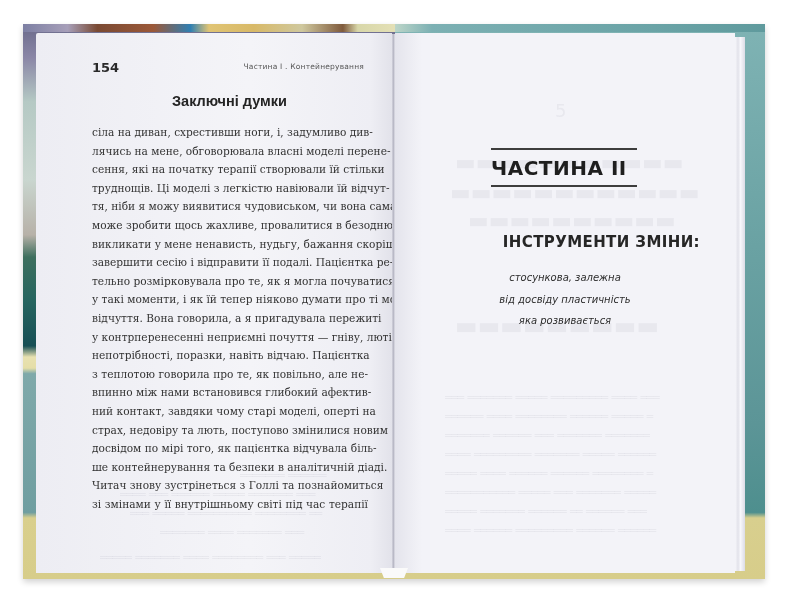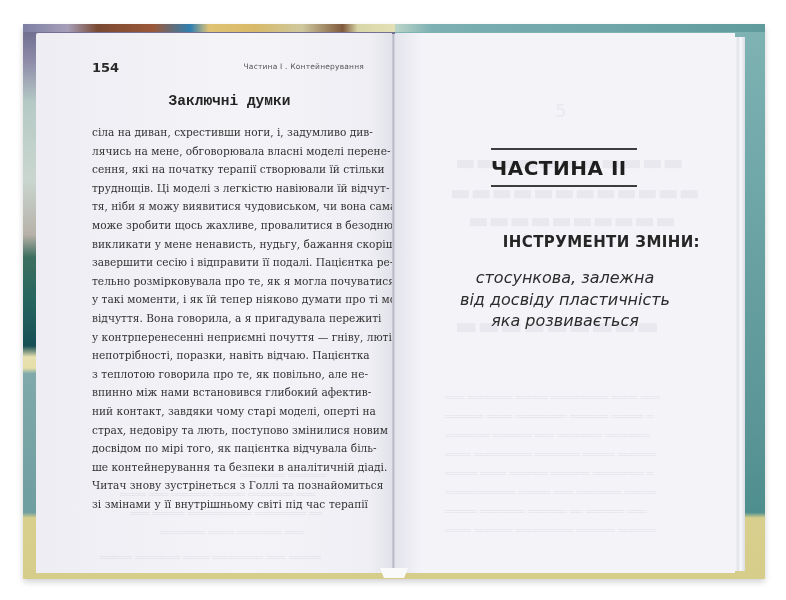--- a/index.html
+++ b/index.html
@@ -131,21 +131,21 @@
       font-size: 7.5px;
       letter-spacing: 0.2px;
       color: #555;
     }
     .section-title {
       position: absolute;
       top: 93px;
       left: 92px;
       width: 275px;
       text-align: center;
-      font-family: Liberation Mono, monospace;
+      font-family: Liberation Sans, sans-serif;
       font-weight: bold;
       font-size: 14.5px;
       color: #242424;
     }
     .body-text {
       position: absolute;
       top: 123px;
       left: 92px;
       width: 276px;
       font-family: "DejaVu Serif", serif;
@@ -206,21 +206,21 @@
       color: #262626;
     }
     .part-description {
       position: absolute;
       top: 267px;
       left: 430px;
       width: 270px;
       text-align: center;
       font-family: "DejaVu Sans", sans-serif;
       font-style: italic;
-      font-size: 16px;
+      font-size: 10px;
       line-height: 21.5px;
       color: #2c2c2c;
     }
     .part-description span { display: block; }
 
     .ghost-title {
       position: absolute;
       color: rgba(140,140,155,0.10);
       font-family: "DejaVu Sans", sans-serif;
       font-size: 22px;

